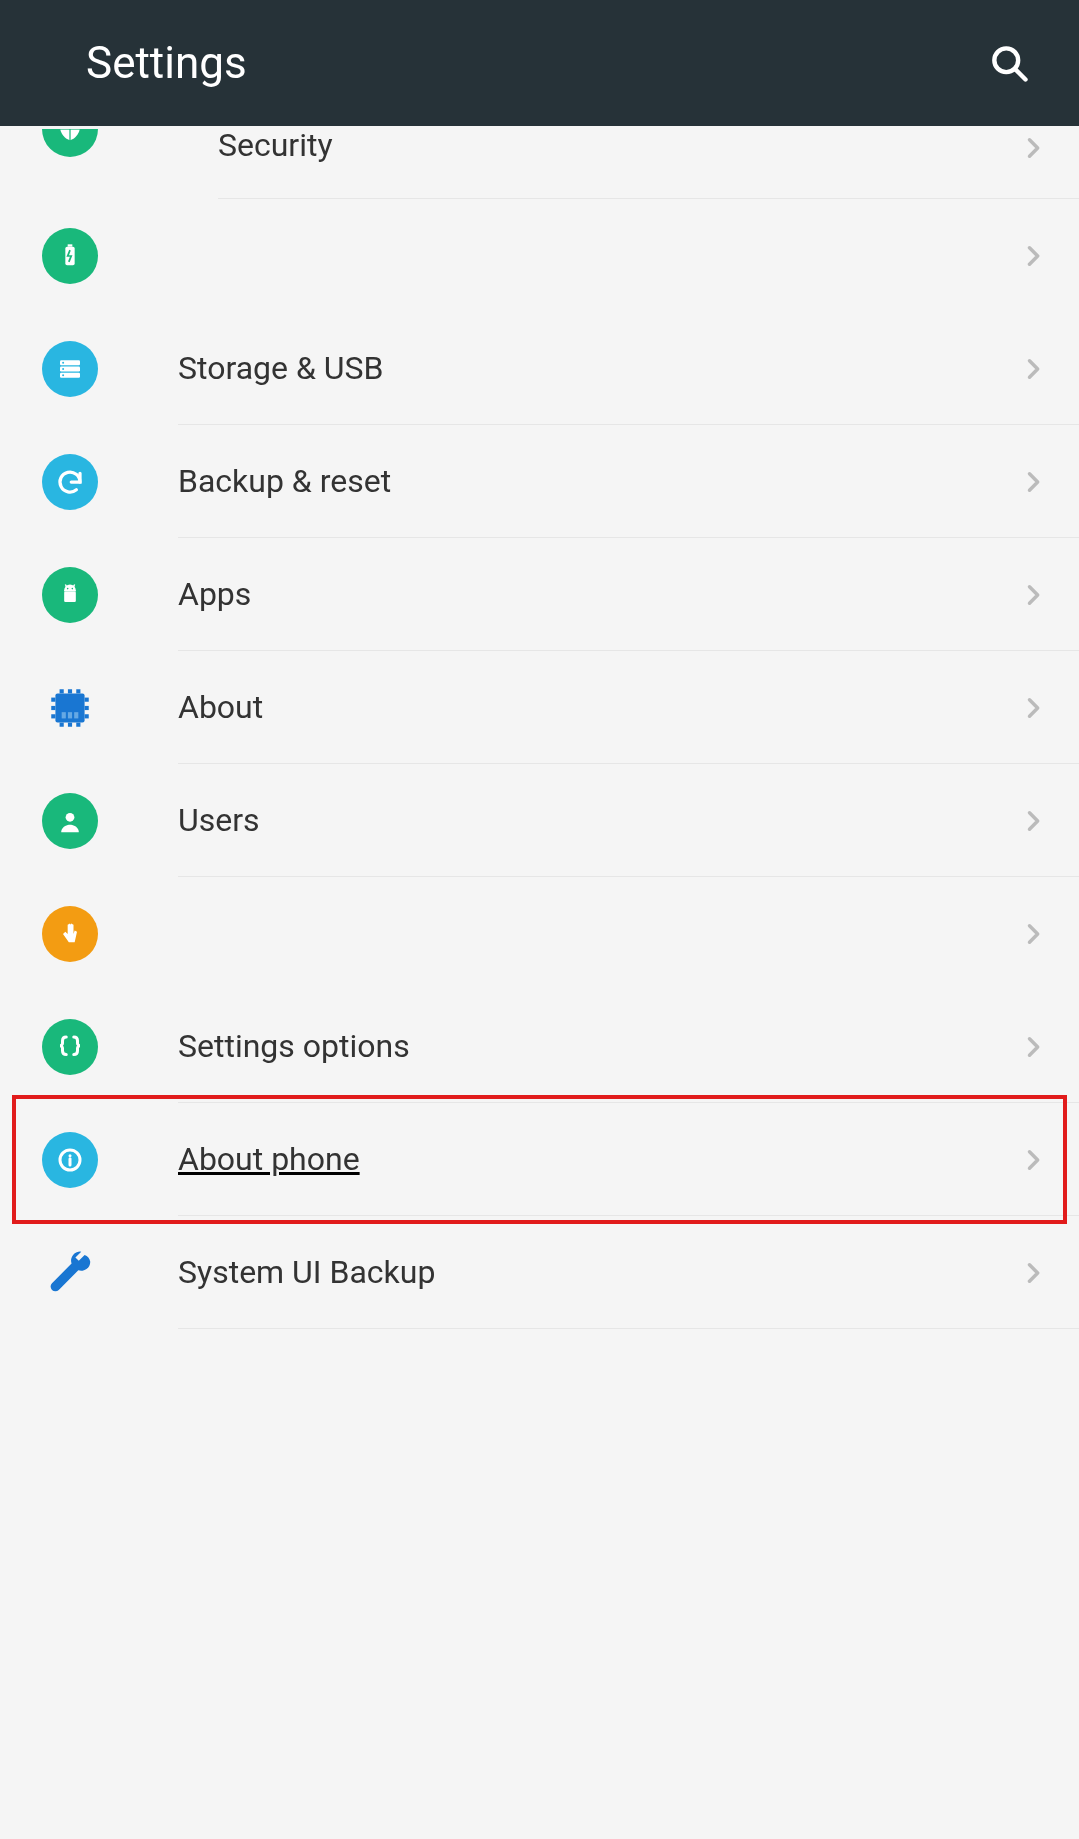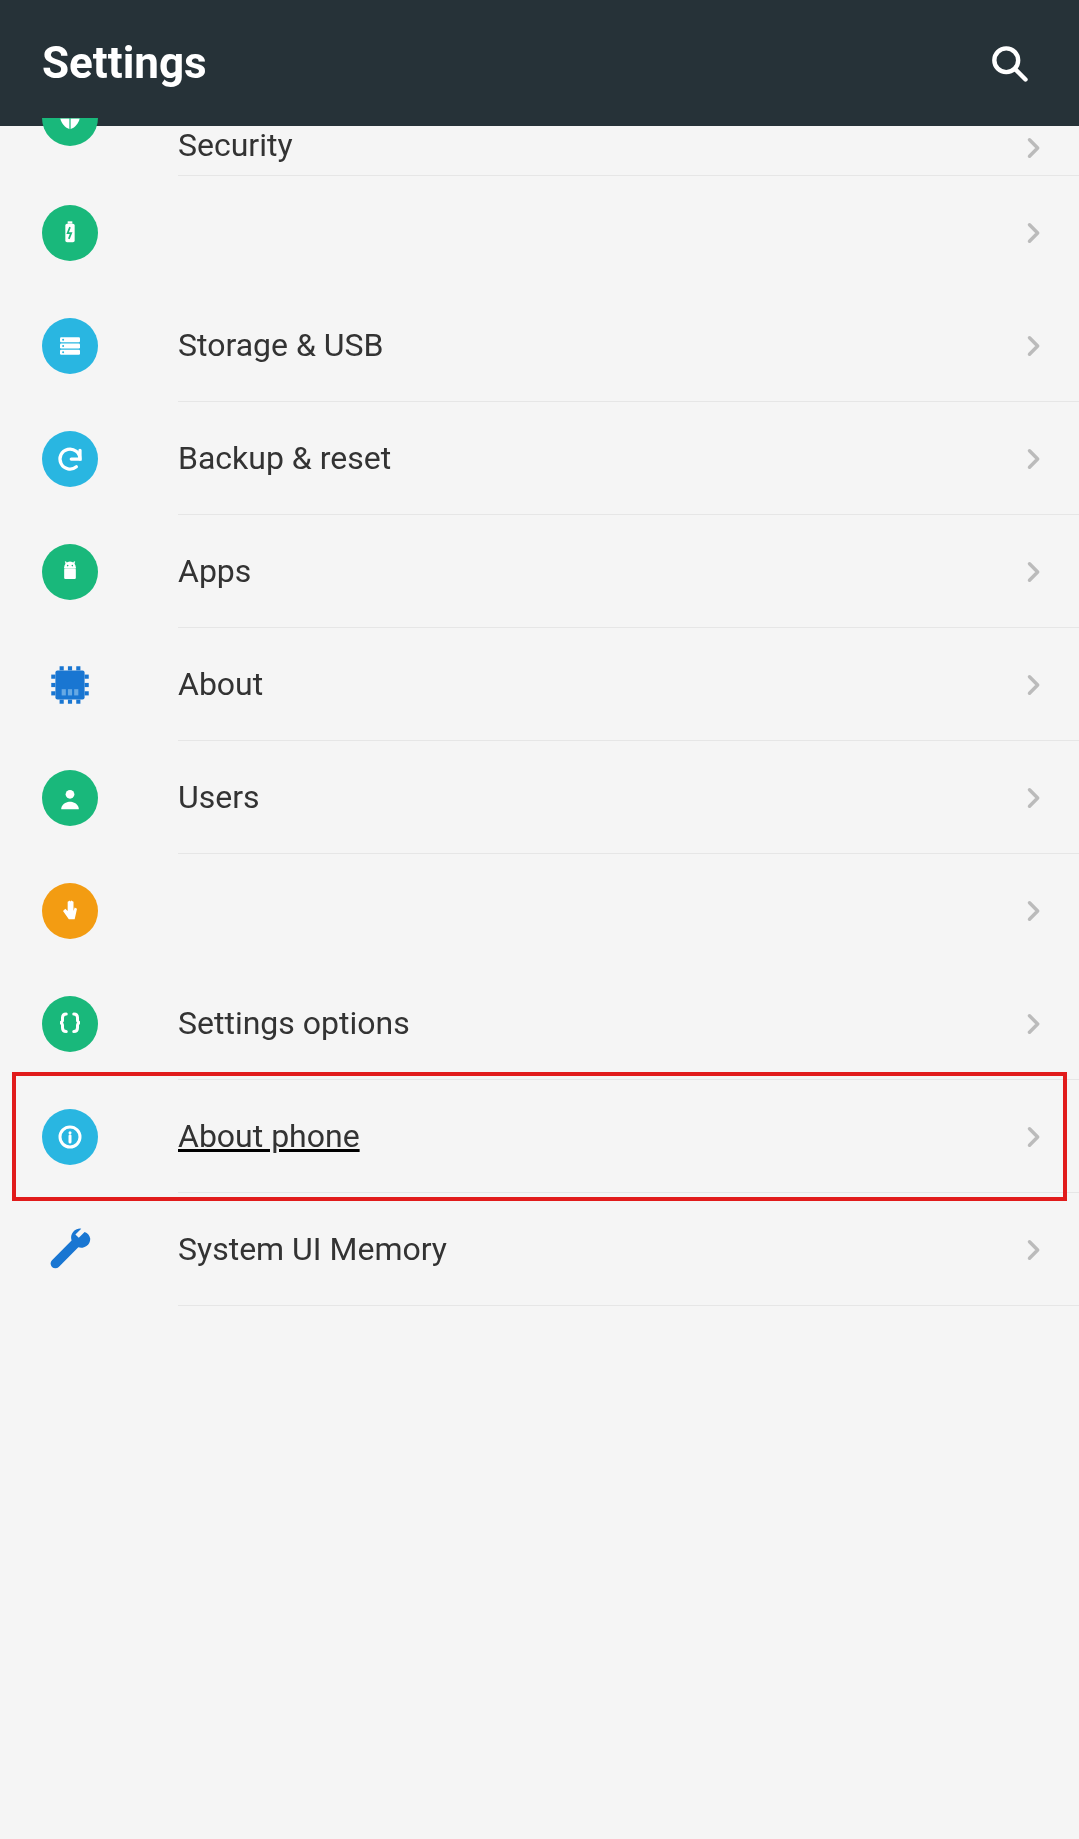--- a/index.html
+++ b/index.html
@@ -6,31 +6,31 @@
   html, body { width: 1079px; height: 1839px; font-family: Roboto, "Helvetica Neue", Arial, sans-serif; background:#f5f5f5; }
   .header {
     height: 126px;
     background: #263238;
     color: #fff;
     display: flex;
     align-items: center;
     padding: 0 42px;
     justify-content: space-between;
   }
-  .header-title { font-size: 44px; font-weight: 700; }
+  .header-title { font-size: 44px; font-weight: 400; margin-left: 44px; }
   .search-btn { width:56px; height:56px; display:flex; align-items:center; justify-content:center; cursor:pointer;}
   .list { background:#f5f5f5; }
   .row {
     display:flex;
     align-items:center;
     height:113px;
     position:relative;
     cursor:pointer;
   }
-  .row.first { height: 50px; } 
+  .row.first { height: 73px; gap: 40px; } 
   .icon-col {
     width: 178px;
     display:flex;
     align-items:center;
     justify-content:flex-start;
     padding-left:42px;
   }
   .icon-badge {
     width:56px; height:56px; border-radius:50%;
     display:flex; align-items:center; justify-content:center;
@@ -282,21 +282,21 @@
   </div>
 
   <div class="row">
     <div class="icon-col">
       <div class="icon-badge blue-flat" style="border-radius:0;">
         <svg width="54" height="54" viewBox="0 0 24 24" fill="#1976d2">
             <path d="M21 7a4 4 0 01-5.3 3.8L7 19.5a2.1 2.1 0 11-3-3l8.7-8.7A4 4 0 0117 2.5l-2.6 2.6 1.5 1.5L18.5 4A4 4 0 0121 7z"></path>
           </svg>
       </div>
     </div>
-    <div class="label-col">System UI Memory</div>
+    <div class="label-col">System UI Backup</div>
     <span class="chevron">
         <svg width="28" height="28" viewBox="0 0 24 24" fill="none" stroke="#bbb" stroke-width="3" stroke-linecap="round" stroke-linejoin="round">
           <polyline points="9 5 16 12 9 19"></polyline>
         </svg>
       </span>
   </div>
 
 </div>
 
 </body></html>

